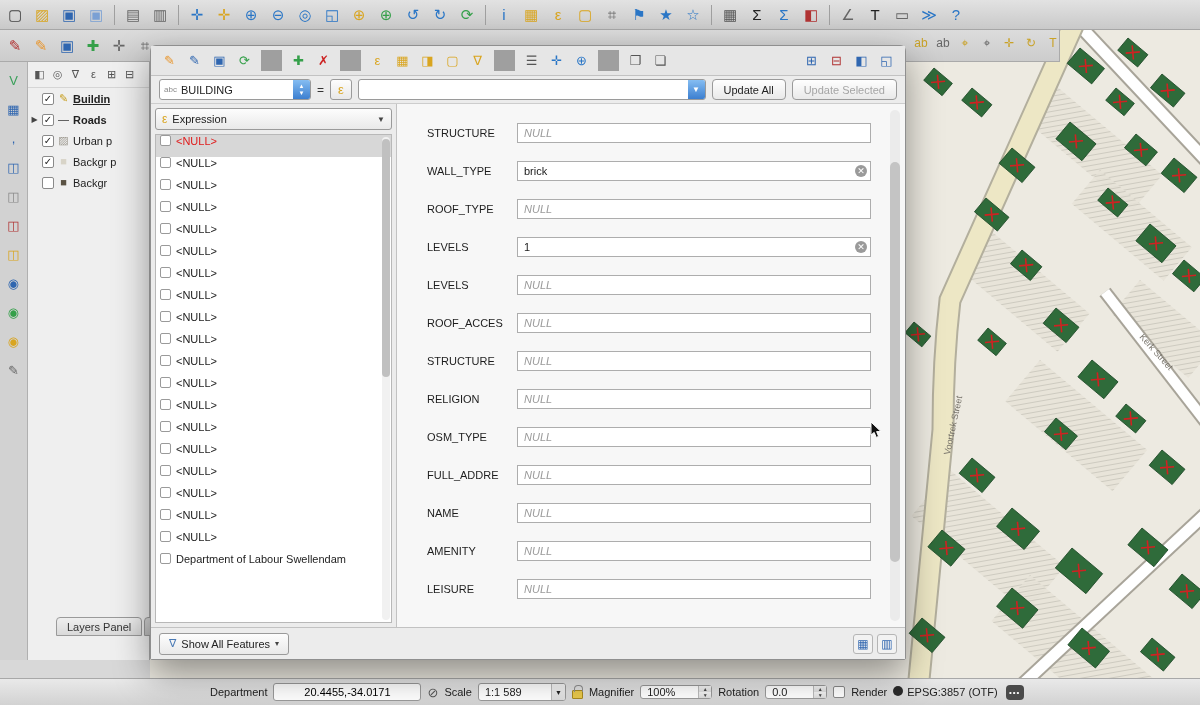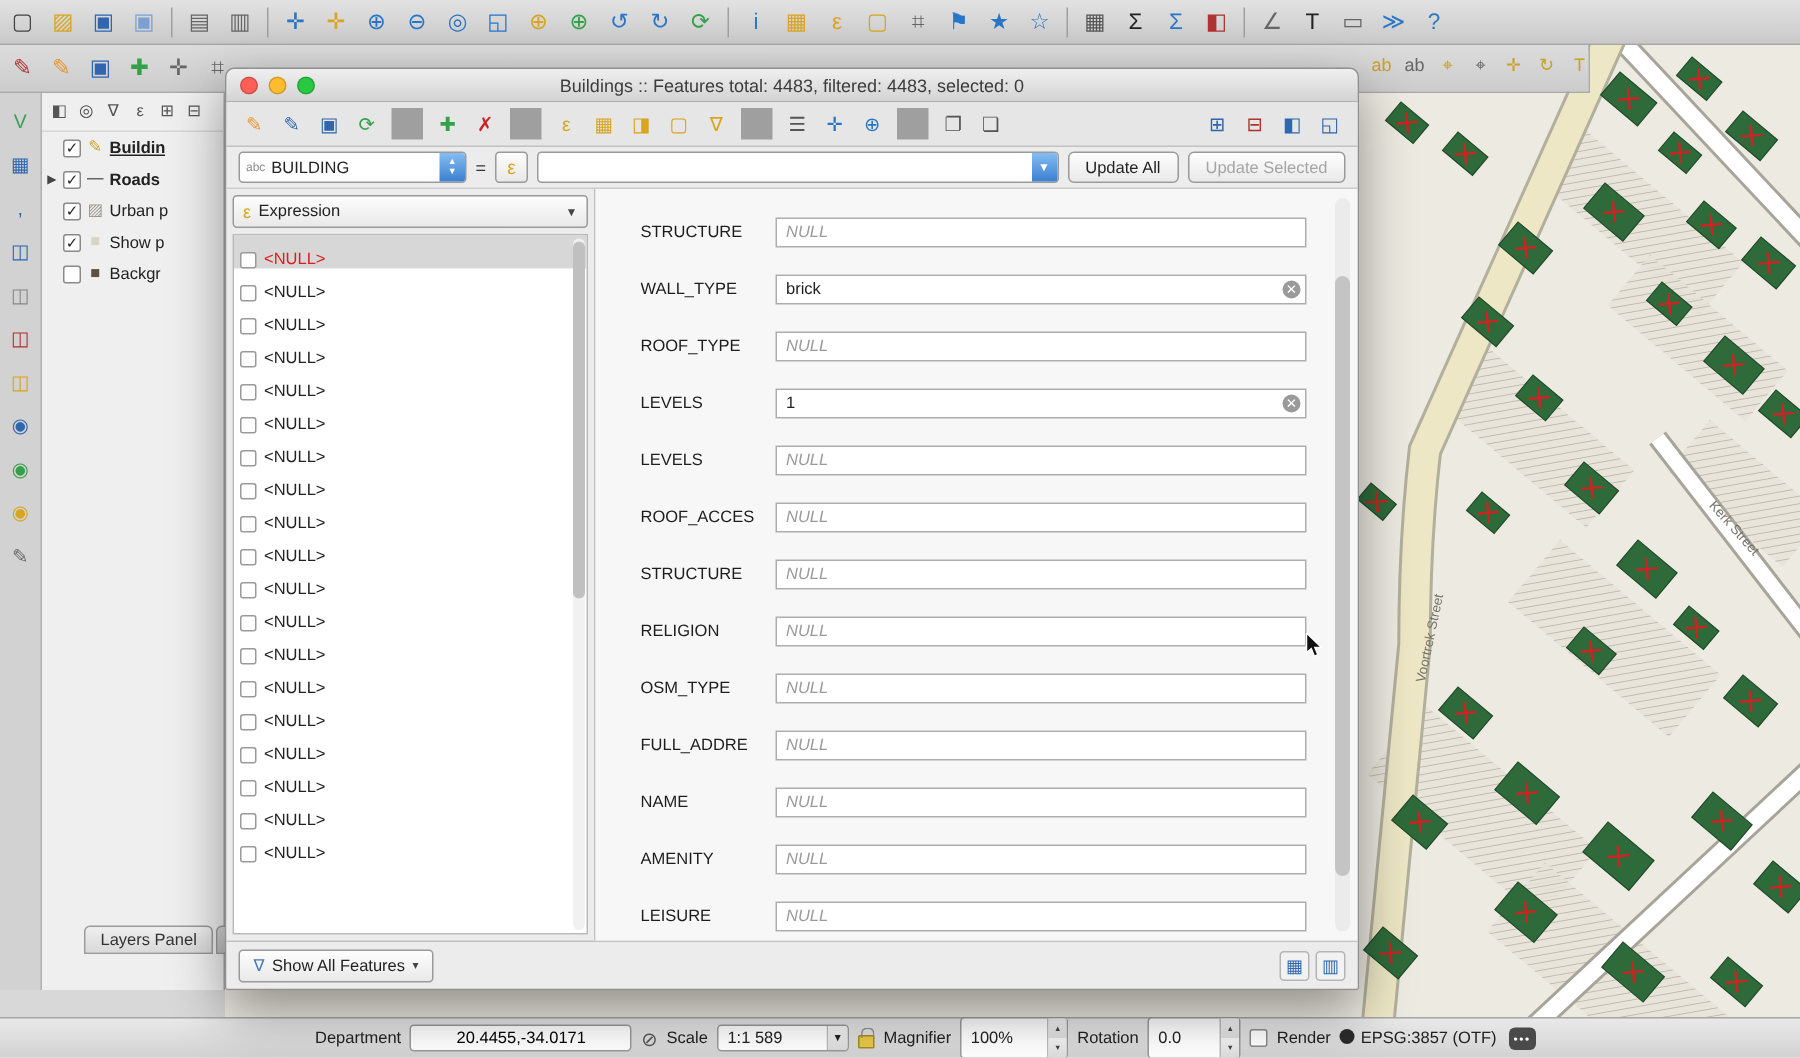--- a/index.html
+++ b/index.html
@@ -89,21 +89,21 @@
     background:linear-gradient(#fefefe,#e9e9e9);font-size:11px;color:#222;display:flex;align-items:center;flex:none}
   .mac-btn.disabled{color:#a5a5a5}
 
   .dlg-body{flex:1;display:flex;min-height:0}
   .left-pane{width:246px;flex:none;border-right:1px solid #c2c2c2;display:flex;flex-direction:column;padding:4px;background:#ececec}
   .expr-header{height:22px;flex:none;border:1px solid #9a9a9a;border-radius:3px;
     background:linear-gradient(#fdfdfd,#e9e9e9);display:flex;align-items:center;gap:5px;padding:0 6px;margin-bottom:4px}
   .expr-header .eps{color:#d9a520;font-size:12px}
   .expr-header .caret{margin-left:auto;font-size:8px;color:#444}
   .feature-list{flex:1;background:#fff;border:1px solid #b8b8b8;position:relative;overflow:hidden}
-  .feat-row{height:22px;display:flex;align-items:flex-end;gap:5px;padding-left:4px}
+  .feat-row{height:22px;display:flex;align-items:flex-start;gap:5px;padding-left:4px}
   .feat-row.selected{background:#d7d7d7}
   .feat-cb{width:11px;height:11px;border:1px solid #9a9a9a;background:#fff;border-radius:2px;flex:none}
   .feat-label{font-size:11px;color:#222;white-space:nowrap}
   .feat-row.selected .feat-label{color:#e01b1b}
   .list-scrollbar{position:absolute;right:1px;top:2px;width:8px;height:calc(100% - 4px);border-radius:4px;background:#f1f1f1}
   .list-thumb{position:absolute;left:0;top:2px;width:8px;height:238px;border-radius:4px;background:#c0c0c0}
 
   .right-pane{flex:1;background:#f7f7f7;position:relative;overflow:hidden}
   .form-scroll{padding:10px 34px 6px 30px}
   .form-row{height:38px;display:flex;align-items:center}
@@ -131,21 +131,21 @@
   #statusbar{position:absolute;left:0;top:678px;width:1200px;height:27px;z-index:30;
     background:linear-gradient(#e9e9e9,#d2d2d2);border-top:1px solid #a8a8a8;
     display:flex;align-items:center;gap:6px;padding:0 8px;font-size:11px;color:#222}
   .sb-spacer{width:196px;flex:none}
   #coordinate-input{width:148px;border:1px solid #9a9a9a;border-radius:3px;height:18px;
     font-size:11px;text-align:center;padding:0 4px;background:#fff}
   .combo{display:flex;height:18px;border:1px solid #9a9a9a;border-radius:3px;background:#fff;align-items:center}
   .combo .val{padding:0 6px;font-size:11px;flex:1;white-space:nowrap}
   .combo .btn{width:14px;align-self:stretch;border-left:1px solid #bbb;display:flex;align-items:center;
     justify-content:center;font-size:7px;background:linear-gradient(#f6f6f6,#dcdcdc);border-radius:0 2px 2px 0}
-  .spin{display:flex;height:28px;border:1px solid #9a9a9a;border-radius:3px;background:#fff;align-items:stretch}
+  .spin{display:flex;height:14px;border:1px solid #9a9a9a;border-radius:3px;background:#fff;align-items:stretch}
   .spin .val{padding:0 6px;font-size:11px;display:flex;align-items:center}
   .spin .arrows{width:13px;border-left:1px solid #bbb;display:flex;flex-direction:column}
   .spin .arrows span{flex:1;font-size:5px;display:flex;align-items:center;justify-content:center;
     color:#444;background:linear-gradient(#f6f6f6,#dcdcdc)}
   .lock{width:11px;height:9px;background:#e8c84a;border:1px solid #a88a20;border-radius:1px;position:relative;margin-top:4px;flex:none}
   .lock:before{content:"";position:absolute;top:-6px;left:1px;width:7px;height:6px;
     border:1.5px solid #8f8f8f;border-bottom:none;border-radius:4px 4px 0 0}
   .sb-check{width:12px;height:12px;border:1px solid #8a8a8a;border-radius:2px;background:#fff;flex:none}
   .crs-btn{display:flex;align-items:flex-start;gap:4px}
   .crs-dot{width:10px;height:10px;border-radius:50%;background:#2b2b2b;flex:none}
@@ -456,44 +456,36 @@
     <div class="layer-row">
       <span class="layer-arrow"></span>
       <span class="cb checked">✓</span>
       <span class="layer-swatch" style="color: rgb(154, 150, 140);">▨</span>
       <span class="layer-name">Urban p</span>
     </div>
     <div class="layer-row">
       <span class="layer-arrow"></span>
       <span class="cb checked">✓</span>
       <span class="layer-swatch" style="color: rgb(216, 212, 200);">■</span>
-      <span class="layer-name">Show p</span>
+      <span class="layer-name">Backgr p</span>
     </div>
     <div class="layer-row">
       <span class="layer-arrow"></span>
       <span class="cb">✓</span>
       <span class="layer-swatch" style="color: rgb(90, 82, 67);">■</span>
       <span class="layer-name">Backgr</span>
     </div>
 </div>
 
 <div id="panel-tabs">
   <div class="panel-tab active">Layers Panel</div>
     <div class="panel-tab">Browser Panel</div>
 </div>
 
 <div id="dialog">
-  <div class="titlebar">
-    <div class="traffic">
-      <span class="tl red"></span>
-      <span class="tl yellow"></span>
-      <span class="tl green"></span>
-    </div>
-    <span>Buildings :: Features total: 4483, filtered: 4483, selected: 0</span>
-  </div>
 
   <div class="dlg-toolbar">
     <div class="tb-icon" style="color: rgb(232, 150, 46);">✎</div>
       <div class="tb-icon" style="color: rgb(47, 102, 176);">✎</div>
       <div class="tb-icon" style="color: rgb(47, 102, 176);">▣</div>
       <div class="tb-icon" style="color: rgb(53, 160, 74);">⟳</div>
       <div class="tb-icon sep"></div>
       <div class="tb-icon" style="color: rgb(53, 160, 74);">✚</div>
       <div class="tb-icon" style="color: rgb(204, 34, 34);">✗</div>
       <div class="tb-icon sep"></div>
@@ -613,20 +605,24 @@
             <span class="feat-label">&lt;NULL&gt;</span>
           </div>
           <div class="feat-row">
             <span class="feat-cb"></span>
             <span class="feat-label">&lt;NULL&gt;</span>
           </div>
           <div class="feat-row">
             <span class="feat-cb"></span>
             <span class="feat-label">&lt;NULL&gt;</span>
           </div>
+          <div class="feat-row">
+            <span class="feat-cb"></span>
+            <span class="feat-label">Department of Labour Swellendam</span>
+          </div>
         <div class="list-scrollbar">
           <div class="list-thumb"></div>
         </div>
       </div>
     </div>
 
     <div class="right-pane">
       <div class="form-scroll">
         <div class="form-row">
             <span class="form-label">STRUCTURE</span>

